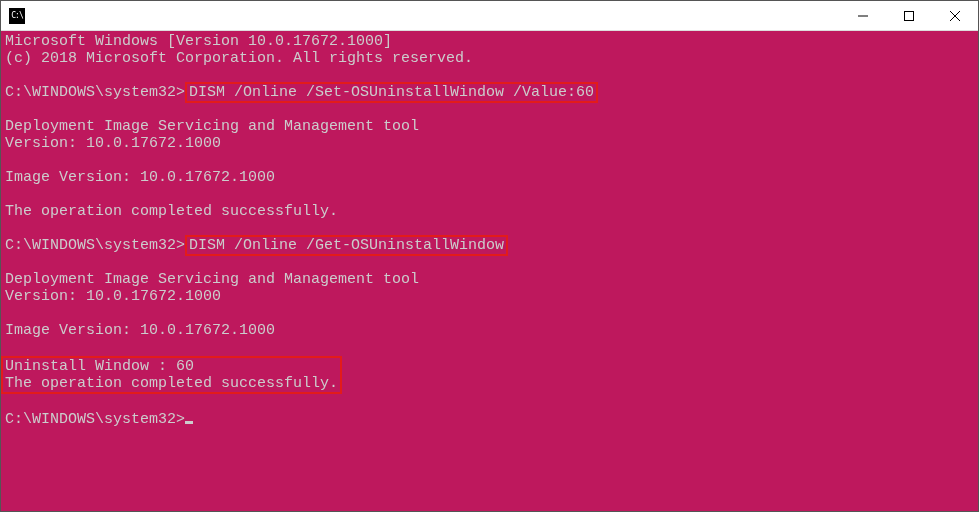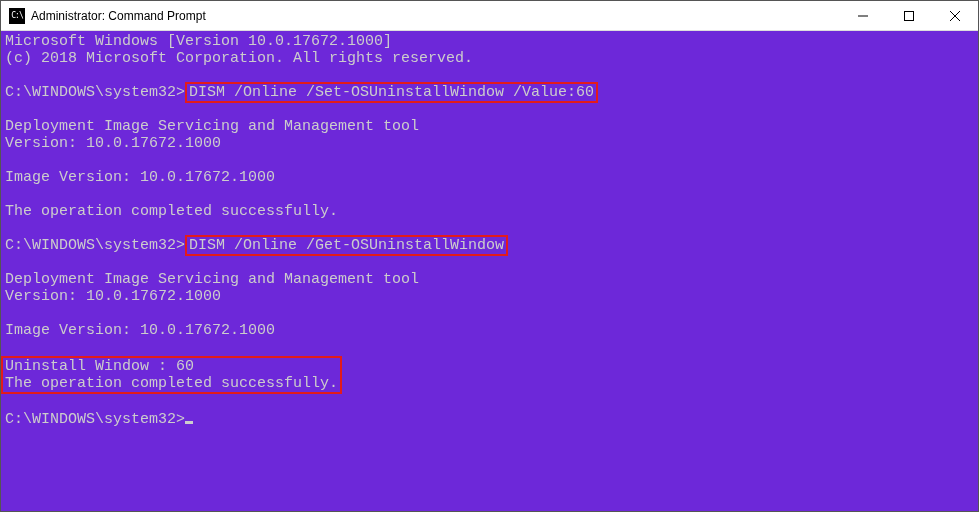--- a/index.html
+++ b/index.html
@@ -48,21 +48,21 @@
     display:flex;
     align-items:center;
     justify-content:center;
     color:#000;
   }
   .winbtn svg { width:10px; height:10px; stroke:#000; stroke-width:1; fill:none; }
 
   .terminal {
     position:absolute;
     top:30px; left:0; right:0; bottom:0;
-    background:#6d28d9;
+    background:#be185d;
     color:#ccc;
     font-family: Consolas, "Courier New", monospace;
     font-size:15px;
     line-height:17px;
     padding:2px 4px;
     white-space:pre;
     overflow:hidden;
   }
   .prompt { color:#ccc; }
   .box {
@@ -85,21 +85,20 @@
     vertical-align:-1px;
   }
 </style>
 </head>
 <body>
 
 <div class="window">
 
   <div class="titlebar">
     <div class="icon">C:\</div>
-    <div class="title">Administrator: Command Prompt</div>
     <div class="spacer"></div>
     <div class="winbtn">
       <svg viewBox="0 0 10 10">
           <path d="M0 5 H10"></path>
         </svg>
     </div>
     <div class="winbtn">
       <svg viewBox="0 0 10 10">
           <rect x="0.5" y="0.5" width="9" height="9"></rect>
         </svg>

